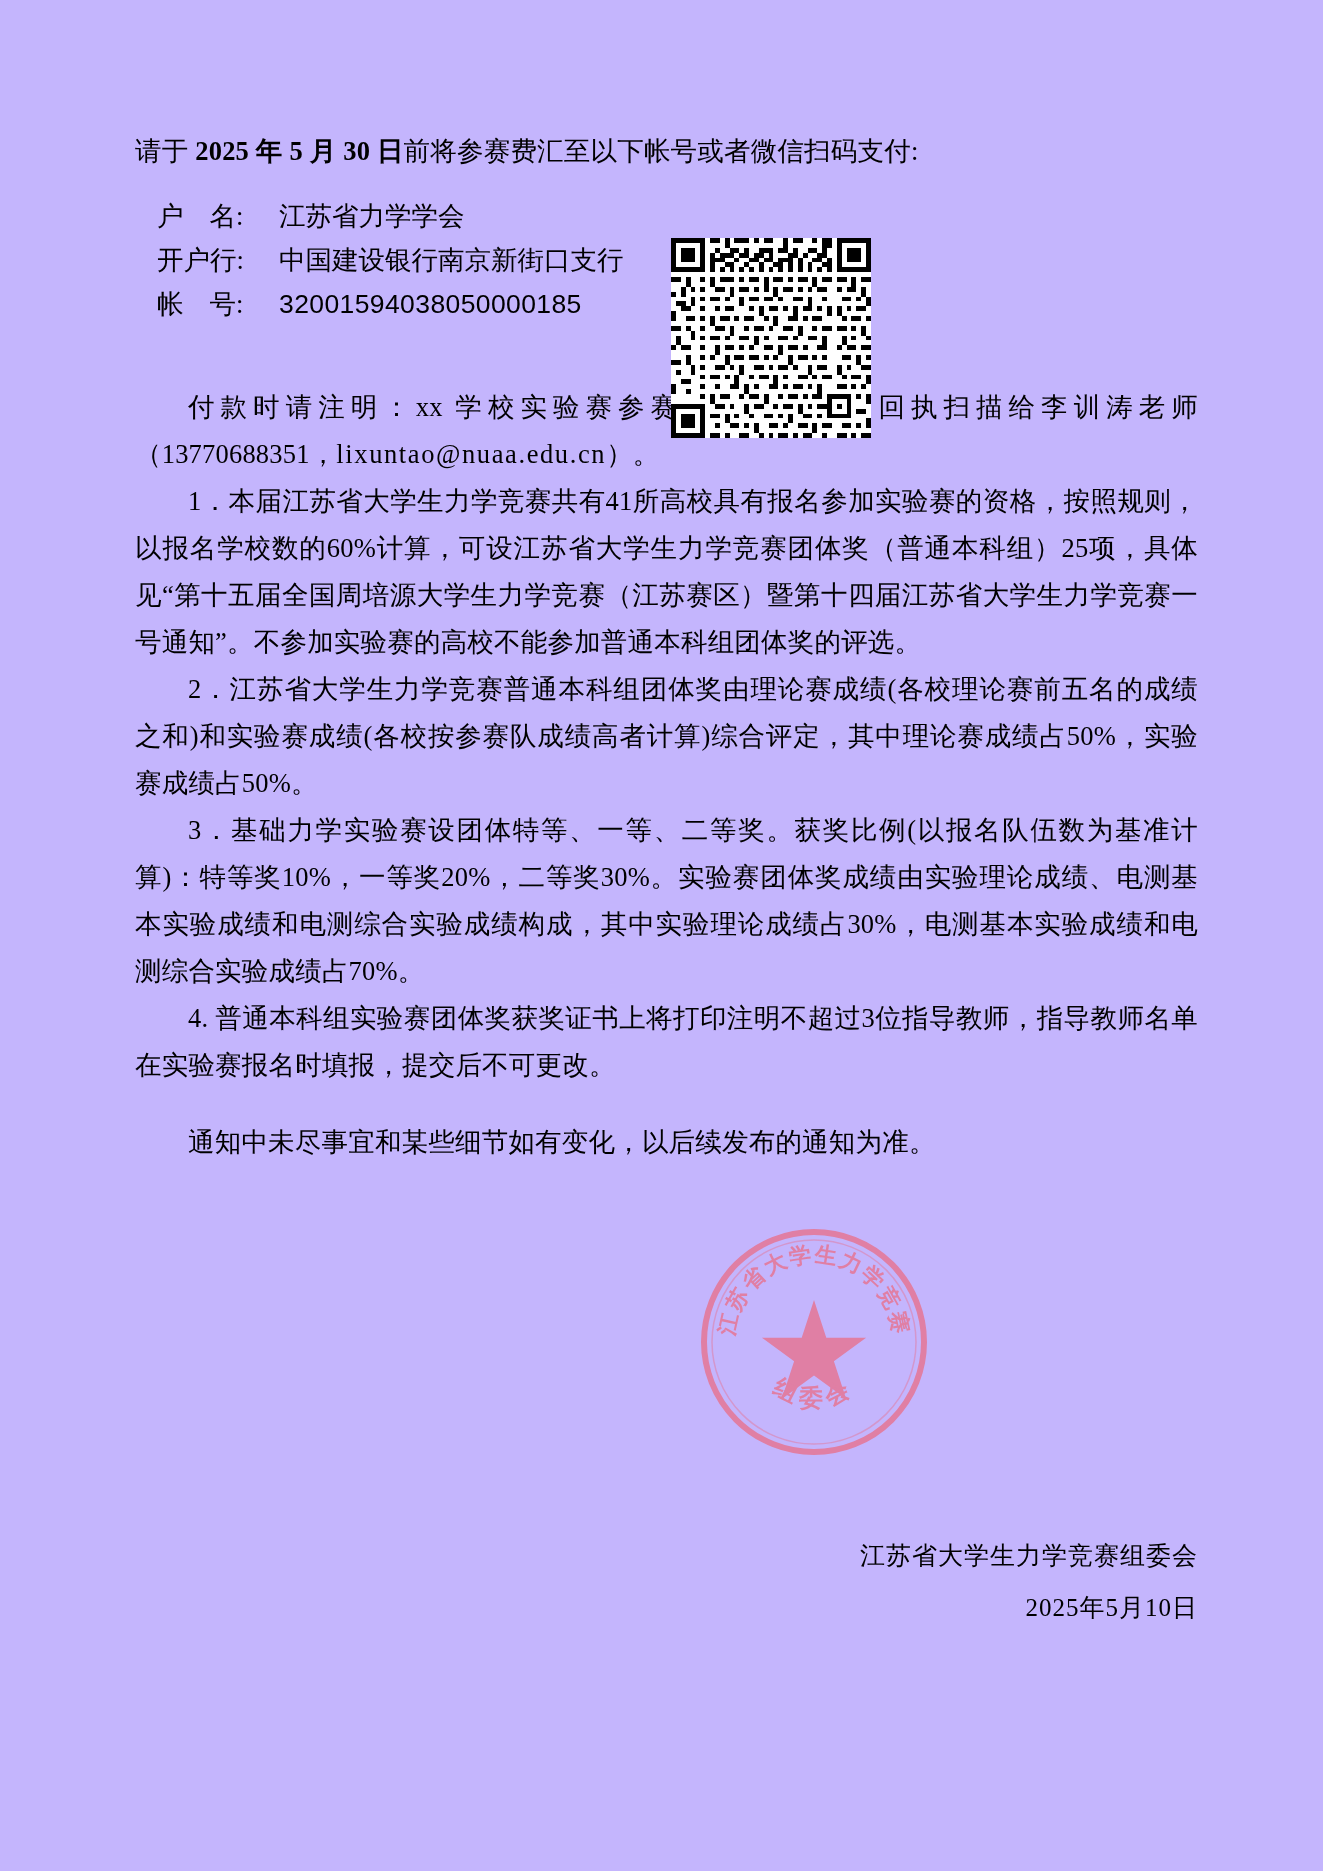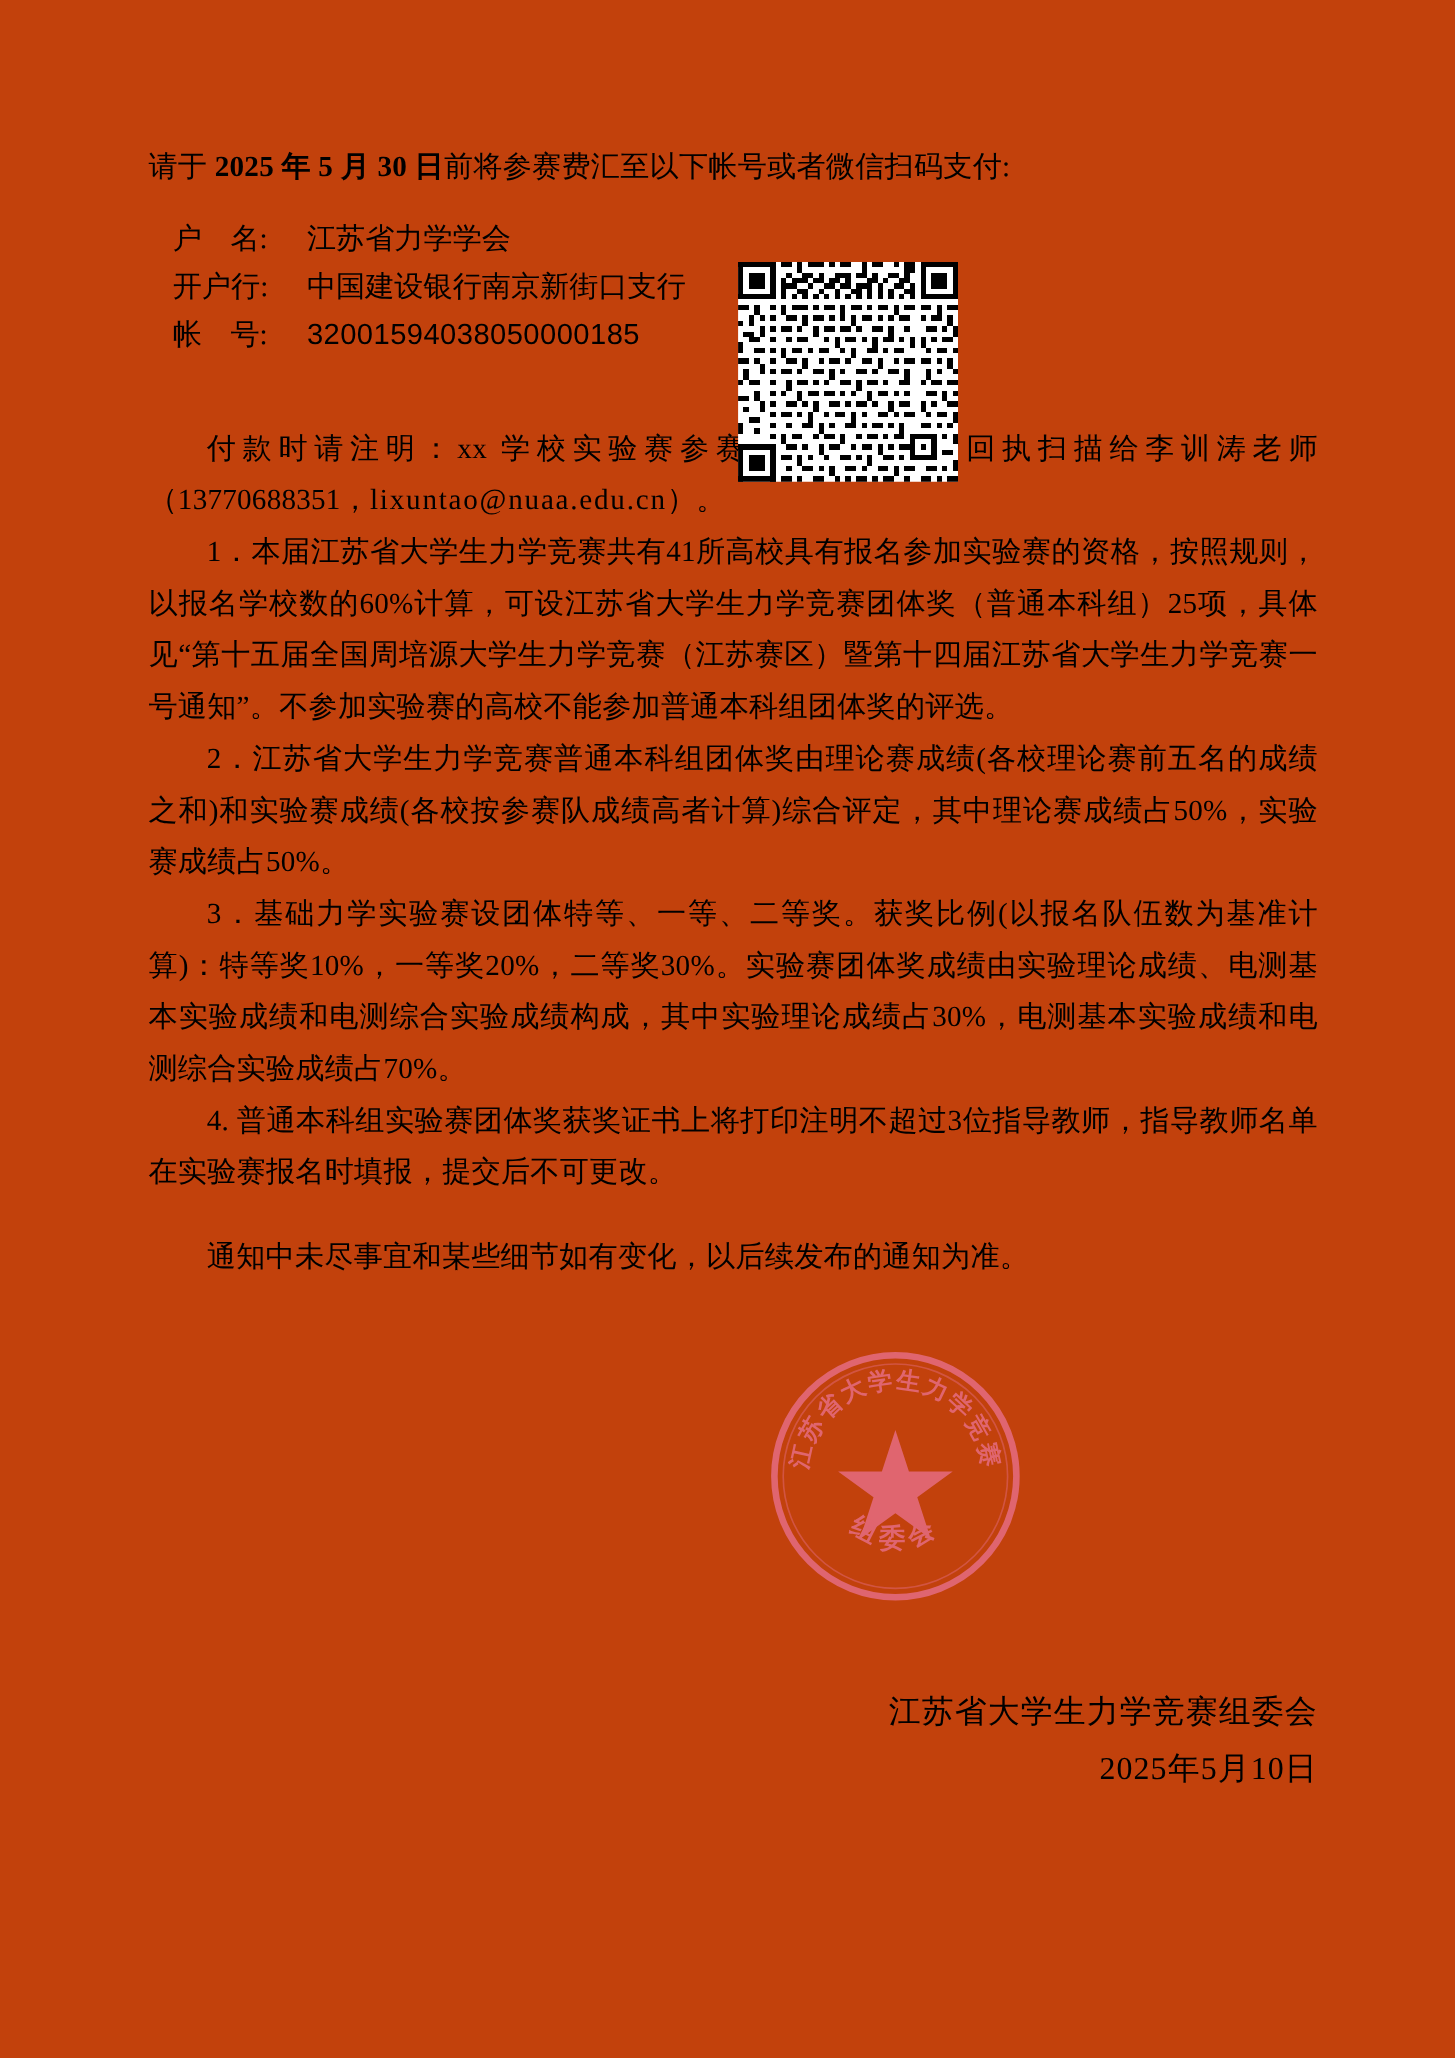--- a/index.html
+++ b/index.html
@@ -14,21 +14,21 @@
     font-family: "Liberation Serif", "DejaVu Serif", serif;
     color: #000000;
     overflow: hidden;
   }
 
   .page {
     position: absolute;
     left: 0; top: 0;
     width: 1323px;
     height: 1871px;
-    background: #c2410c;
+    background: #c4b5fd;
   }
 
   .content {
     position: absolute;
     left: 135px;
     top: 128px;
     width: 1063px;
   }
 
   
@@ -99,21 +99,21 @@
   
   .sign-block {
     position: absolute;
     left: 135px;
     top: 1530px;
     width: 1063px;
     text-align: right;
     padding-right: 62px;
   }
   .sign-line {
-    font-size: 29px;
+    font-size: 25px;
     line-height: 52px;
     letter-spacing: 1px;
     text-align: right;
   }
 
   
   .seal {
     position: absolute;
     left: 698px;
     top: 1226px;

